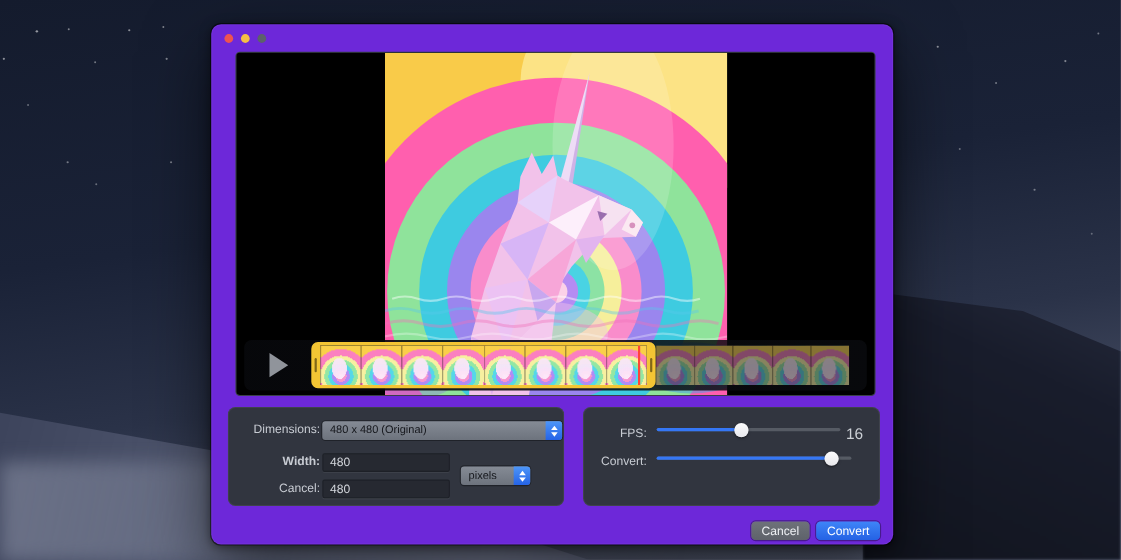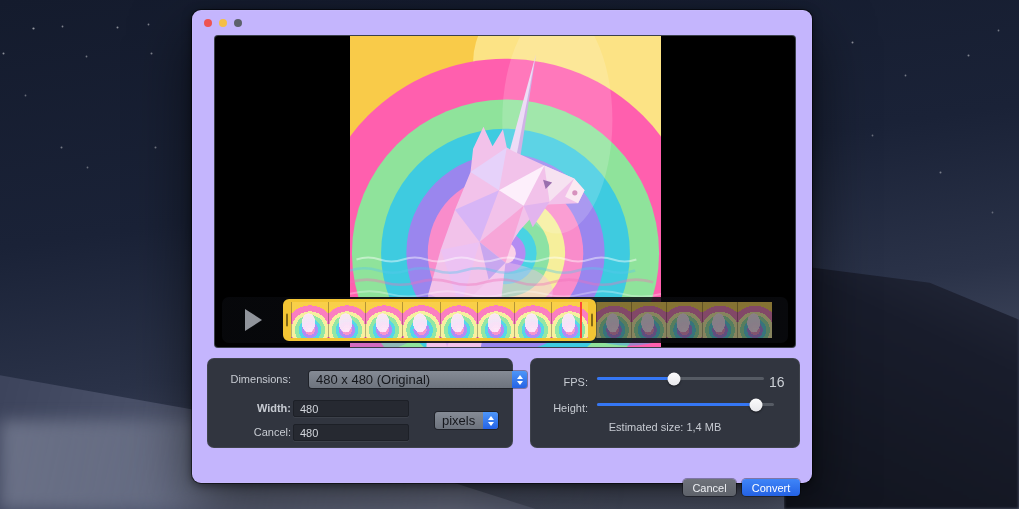--- a/index.html
+++ b/index.html
@@ -21,21 +21,21 @@
   .dune-left{position:absolute;left:-50px;top:288px;width:700px;height:280px;
     background:linear-gradient(104deg,#363d55 0%,#4b526a 30%,#666d85 55%,#757b92 72%,#535a73 95%);
     clip-path:polygon(0 28%,45% 48%,100% 92%,100% 100%,0 100%);filter:blur(6px);}
   .dune-glow{position:absolute;left:0;top:420px;width:620px;height:90px;
     background:linear-gradient(100deg,rgba(150,156,176,.5),rgba(110,116,140,.15) 70%,transparent);filter:blur(8px);}
   .mountain-right{position:absolute;left:784px;top:246px;width:235px;height:263px;
     background:linear-gradient(205deg,#262b3d 0%,#181c2b 35%,#11141e 100%);
     clip-path:polygon(10% 8%,62% 14%,100% 28%,100% 100%,0 100%,0 11%);filter:blur(1.5px);}
 
   
-  .window{position:absolute;left:192px;top:10px;width:620px;height:473px;background:#c4b5fd;
+  .window{position:absolute;left:192px;top:22px;width:620px;height:473px;background:#6d28d9;
     border-radius:9px;box-shadow:0 24px 60px rgba(0,0,0,.6),0 2px 10px rgba(0,0,0,.5),
     0 0 0 1px rgba(0,0,0,.5),inset 0 0 0 1px rgba(255,255,255,.055);}
   .titlebar{height:26px;display:flex;align-items:center;padding-left:12px;gap:7px;}
   .light{width:8px;height:8px;border-radius:50%;}
   .light.close{background:#ee5350;}
   .light.min{background:#f5bf44;}
   .light.zoomb{background:#5c616b;}
 
   
   .preview{position:absolute;left:23px;top:26px;width:580px;height:311px;background:#000;
@@ -64,22 +64,22 @@
   .trim-tick.right{right:-5px;}
   .playhead{position:absolute;left:358px;top:5px;width:2px;height:36px;background:#ff4538;}
 
   
   .panel{position:absolute;background:#31353f;border:1px solid rgba(255,255,255,.07);
     border-radius:7px;box-sizing:border-box;}
   .panel-left{left:15px;top:348px;width:306px;height:90px;}
   .panel-right{left:338px;top:348px;width:270px;height:90px;}
   .lbl{position:absolute;font-size:11px;color:#c7cbd2;text-align:right;line-height:17px;}
   .select{position:absolute;display:flex;align-items:center;height:17px;border-radius:3px;
-    background:linear-gradient(#858b95,#6d737d);color:#15171c;font-size:13px;padding-left:7px;
-    box-shadow:0 0 0 1px rgba(0,0,0,.35);cursor:default;margin-left:16px;}
+    background:linear-gradient(#858b95,#6d737d);color:#15171c;font-size:10px;padding-left:7px;
+    box-shadow:0 0 0 1px rgba(0,0,0,.35);cursor:default;}
   .select .val{flex:1;white-space:nowrap;overflow:hidden;}
   .stepper{width:15px;height:17px;margin-left:4px;border-radius:0 3px 3px 0;
     background:linear-gradient(#4d96f8,#2563e6);display:flex;flex-direction:column;
     align-items:center;justify-content:center;gap:2px;}
   .chev-up{width:0;height:0;border-left:3px solid transparent;border-right:3px solid transparent;
     border-bottom:4px solid #fff;}
   .chev-down{width:0;height:0;border-left:3px solid transparent;border-right:3px solid transparent;
     border-top:4px solid #fff;}
   .field{position:absolute;height:17px;background:#262931;border:1px solid #1d2027;border-radius:2px;
     box-shadow:0 1px 0 rgba(255,255,255,.055);color:#d3d6dc;font-size:11px;padding:0 6px;
@@ -89,21 +89,21 @@
   .slider .fill{position:absolute;left:0;top:6px;height:3px;border-radius:2px;background:#3577f5;}
   .slider .thumbk{position:absolute;top:8px;width:13px;height:13px;border-radius:50%;
     transform:translate(-50%,-50%);background:linear-gradient(#fbfbfc,#e8e8ec);
     box-shadow:0 1px 2px rgba(0,0,0,.55);}
   .size-note{position:absolute;left:0;width:100%;top:62px;text-align:center;font-size:11px;color:#c7cbd2;}
   .fps-val{position:absolute;font-size:14px;color:#ccd0d6;}
 
   
   .btn{position:absolute;top:452px;height:17px;border-radius:4px;font-size:11px;display:flex;
     align-items:center;justify-content:center;color:#eef0f4;cursor:default;
-    box-shadow:0 0 0 1px rgba(0,0,0,.35);margin-top:17px;}
+    box-shadow:0 0 0 1px rgba(0,0,0,.35);}
   .btn-cancel{left:491px;width:53px;background:linear-gradient(#6e727a,#5e626a);}
   .btn-convert{left:550px;width:58px;background:linear-gradient(#3f85f8,#2462e4);color:#fff;text-align:right;}
 </style>
 </head>
 <body>
 
 <div class="stars"></div>
 <div class="dune-left"></div>
 <div class="dune-glow"></div>
 <div class="mountain-right"></div>
@@ -216,24 +216,23 @@
   </div>
 
   <div class="panel panel-right">
     <div class="lbl" style="left:0;top:15px;width:57px;">FPS:</div>
     <div class="slider" style="left:66px;top:12px;width:167px;">
       <div class="track"></div>
       <div class="fill" style="width: 46%;"></div>
       <div class="thumbk" style="left: 46%;"></div>
     </div>
     <div class="fps-val" style="left:238px;top:15px;">16</div>
-    <div class="lbl" style="left:0;top:41px;width:57px;">Height:</div>
+    <div class="lbl" style="left:0;top:41px;width:57px;">Convert:</div>
     <div class="slider" style="left:66px;top:38px;width:177px;">
       <div class="track"></div>
       <div class="fill" style="width: 90%;"></div>
       <div class="thumbk" style="left: 90%;"></div>
     </div>
-    <div class="size-note">Estimated size: 1,4 MB</div>
   </div>
 
   <div class="btn btn-cancel">Cancel</div>
   <div class="btn btn-convert">Convert</div>
 </div>
 
 </body></html>

